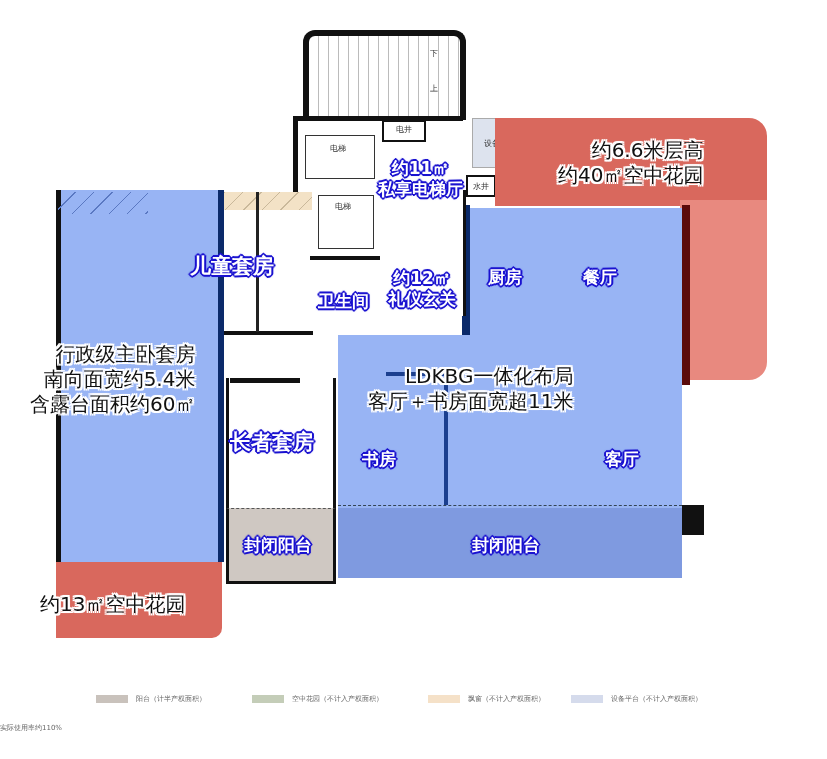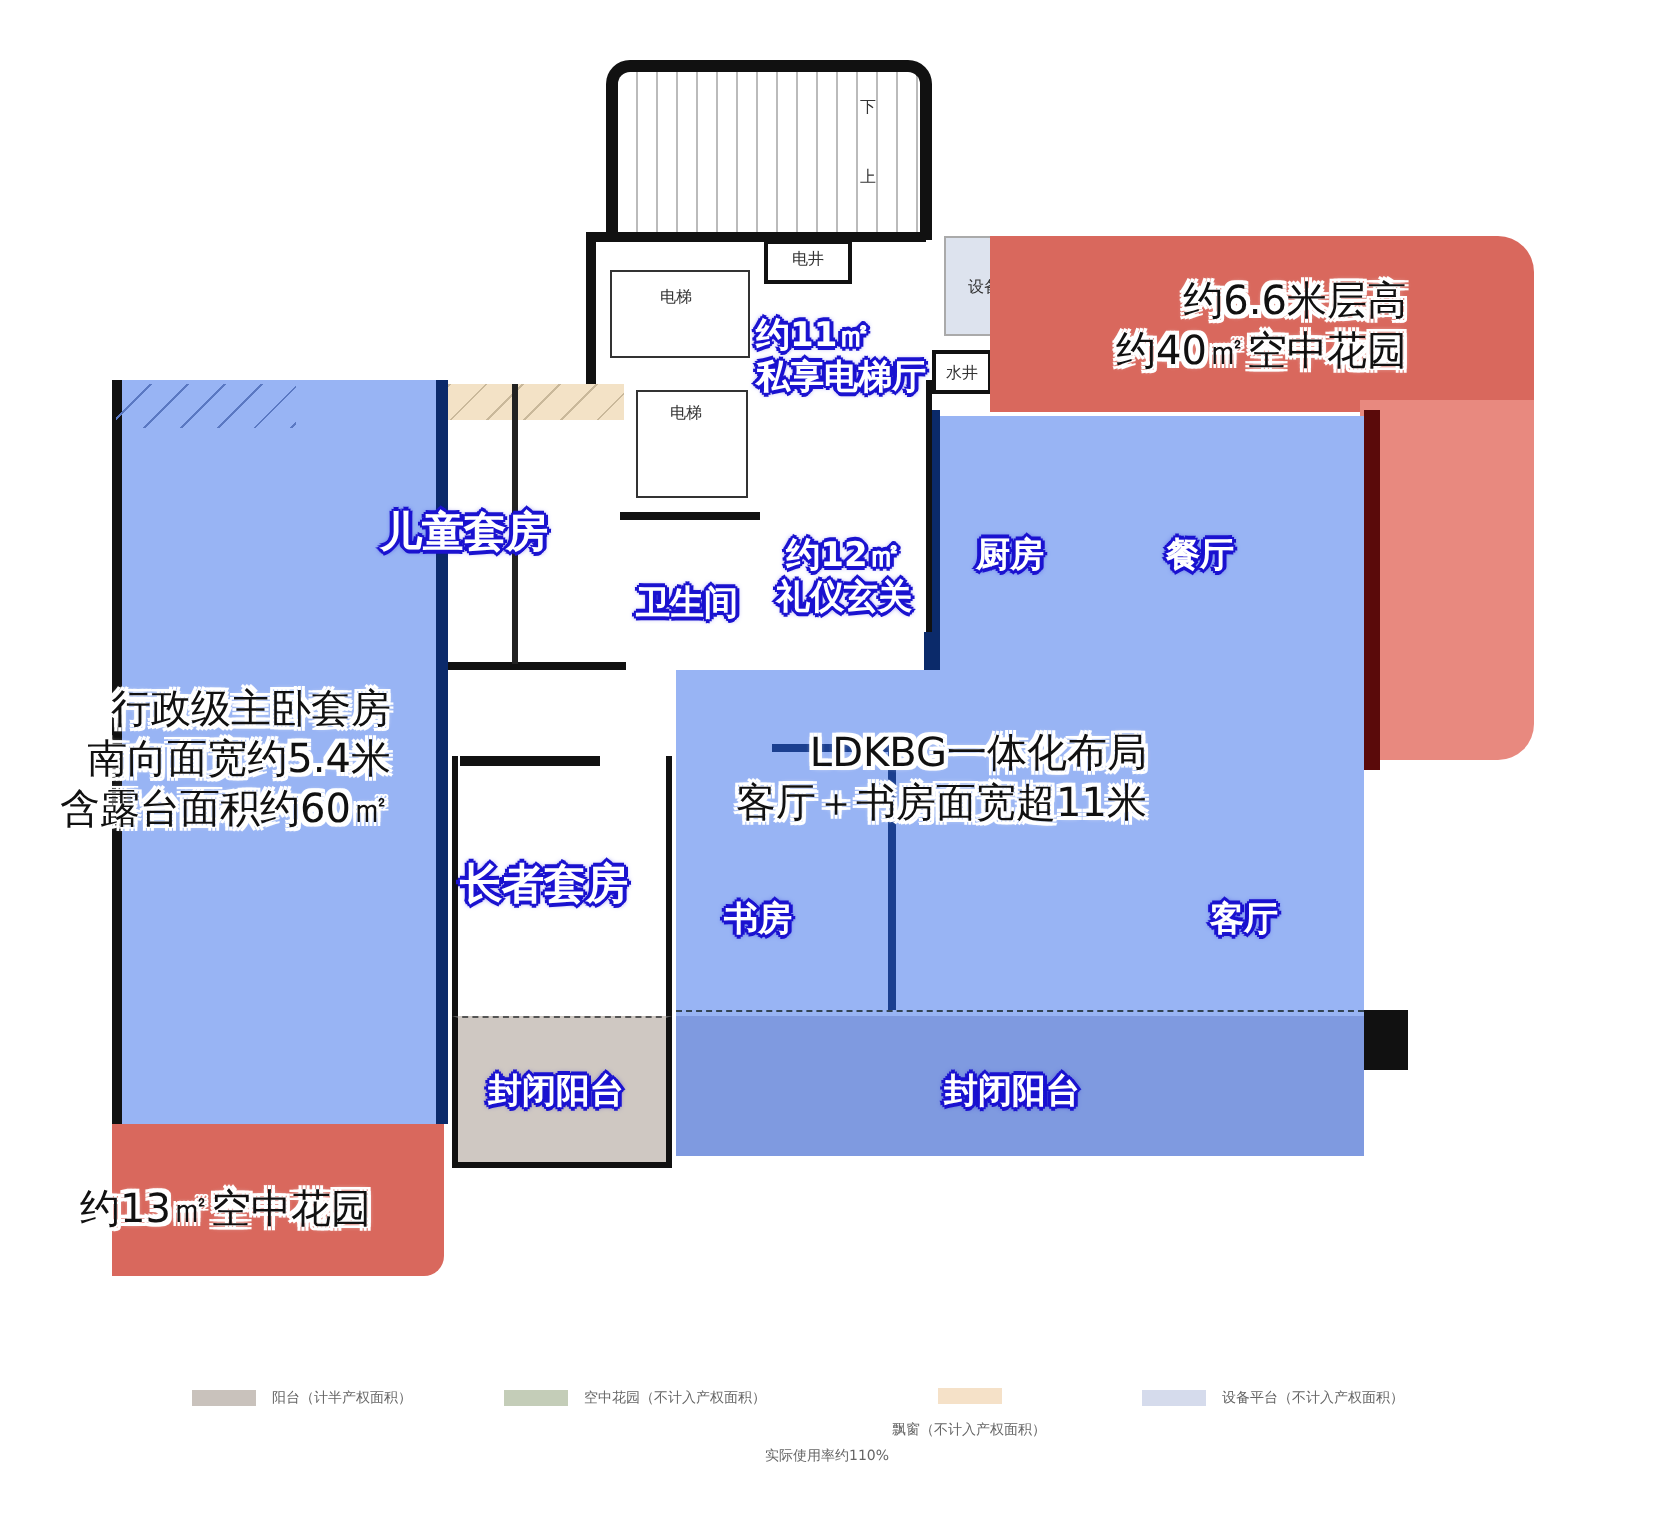--- a/index.html
+++ b/index.html
@@ -15,21 +15,21 @@
   .platform { background:#dde3ee; border:1px solid #aaa; }
   .room-label { position:absolute; color:#ffffff; font-weight:bold; font-size:17px; white-space:nowrap;
     text-shadow: 0 0 2px #1c14d0, 0 0 3px #1c14d0, 1px 1px 0 #1c14d0, -1px -1px 0 #1c14d0, 1px -1px 0 #1c14d0, -1px 1px 0 #1c14d0, 2px 0 0 #1c14d0, -2px 0 0 #1c14d0, 0 2px 0 #1c14d0, 0 -2px 0 #1c14d0; }
   .room-label.big { font-size:21px; }
   .callout { position:absolute; color:#111; font-size:20px; line-height:25px; white-space:nowrap; text-align:right;
     text-shadow: 0 0 3px #fff, 0 0 3px #fff, 2px 0 0 #fff, -2px 0 0 #fff, 0 2px 0 #fff, 0 -2px 0 #fff, 2px 2px 0 #fff, -2px -2px 0 #fff, 2px -2px 0 #fff, -2px 2px 0 #fff; }
   .small-label { position:absolute; font-size:8px; color:#333; white-space:nowrap; }
   .legend { position:absolute; top:694px; left:0; width:703px; height:20px; }
   .legend-item { position:absolute; top:0; display:flex; align-items:center; gap:8px; font-size:7px; color:#666; }
   .swatch { width:32px; height:8px; display:inline-block; }
-  .footnote { position:absolute; top:723px; left:0; width:827px; text-align:center; font-size:7px; color:#666; }
+  .footnote { position:absolute; top:723px; left:0; width:827px; text-align:left; font-size:7px; color:#666; }
   .xbox { position:absolute; border:1px solid #333; background:#fff; }
   .dash { position:absolute; border-top:1px dashed #345; }
 </style>
 </head>
 <body>
 
 <div class="abs" style="left:0;top:0;width:827px;height:680px;">
 
   <div class="abs" style="left:303px;top:30px;width:163px;height:90px;border:6px solid #111;border-bottom:none;border-radius:12px 12px 0 0;background:repeating-linear-gradient(90deg,#fff 0 9px,#bbb 9px 10px);"></div>
   <span class="small-label" style="left:430px;top:48px;">下</span>
@@ -72,21 +72,21 @@
   <div class="abs" style="left:58px;top:192px;width:90px;height:22px;background:repeating-linear-gradient(135deg,transparent 0 12px,#5a78c2 12px 13px);"></div>
   <div class="wall" style="left:218px;top:190px;width:6px;height:372px;background:#0b2a6a;"></div>
 
   <div class="abs red" style="left:56px;top:562px;width:166px;height:76px;border-radius:0 0 10px 0;"></div>
 
   <div class="abs" style="left:226px;top:378px;width:110px;height:130px;background:#fff;border-left:3px solid #111;border-right:3px solid #111;"></div>
   <div class="abs balcony" style="left:226px;top:508px;width:110px;height:76px;border:3px solid #111;border-top:1px dashed #555;"></div>
   <div class="abs" style="left:230px;top:378px;width:70px;height:5px;background:#111;"></div>
 </div>
 
-<div class="room-label" style="left:378px;top:158px;text-align:left;line-height:21px;">
+<div class="room-label" style="left:378px;top:158px;text-align:center;line-height:21px;">
   <div>约11㎡</div>
   <div>私享电梯厅</div>
 </div>
 <div class="room-label" style="left:388px;top:268px;text-align:center;line-height:21px;">
   <div>约12㎡</div>
   <div>礼仪玄关</div>
 </div>
 <div class="room-label big" style="left:190px;top:252px;">儿童套房</div>
 <div class="room-label" style="left:318px;top:290px;">卫生间</div>
 <div class="room-label" style="left:488px;top:266px;">厨房</div>
@@ -114,21 +114,21 @@
 
 <div class="legend">
   <div class="legend-item" style="left:96px;">
     <span class="swatch" style="background:#c9c2bc;"></span>
     <span>阳台（计半产权面积）</span>
   </div>
   <div class="legend-item" style="left:252px;">
     <span class="swatch" style="background:#c4cdb8;"></span>
     <span>空中花园（不计入产权面积）</span>
   </div>
-  <div class="legend-item" style="left:446px;flex-direction:column;">
+  <div class="legend-item" style="left:428px;">
     <span class="swatch" style="background:#f5e1c8;"></span>
     <span>飘窗（不计入产权面积）</span>
   </div>
   <div class="legend-item" style="left:571px;">
     <span class="swatch" style="background:#d5dbec;"></span>
     <span>设备平台（不计入产权面积）</span>
   </div>
 </div>
 <div class="footnote">实际使用率约110%</div>
 

